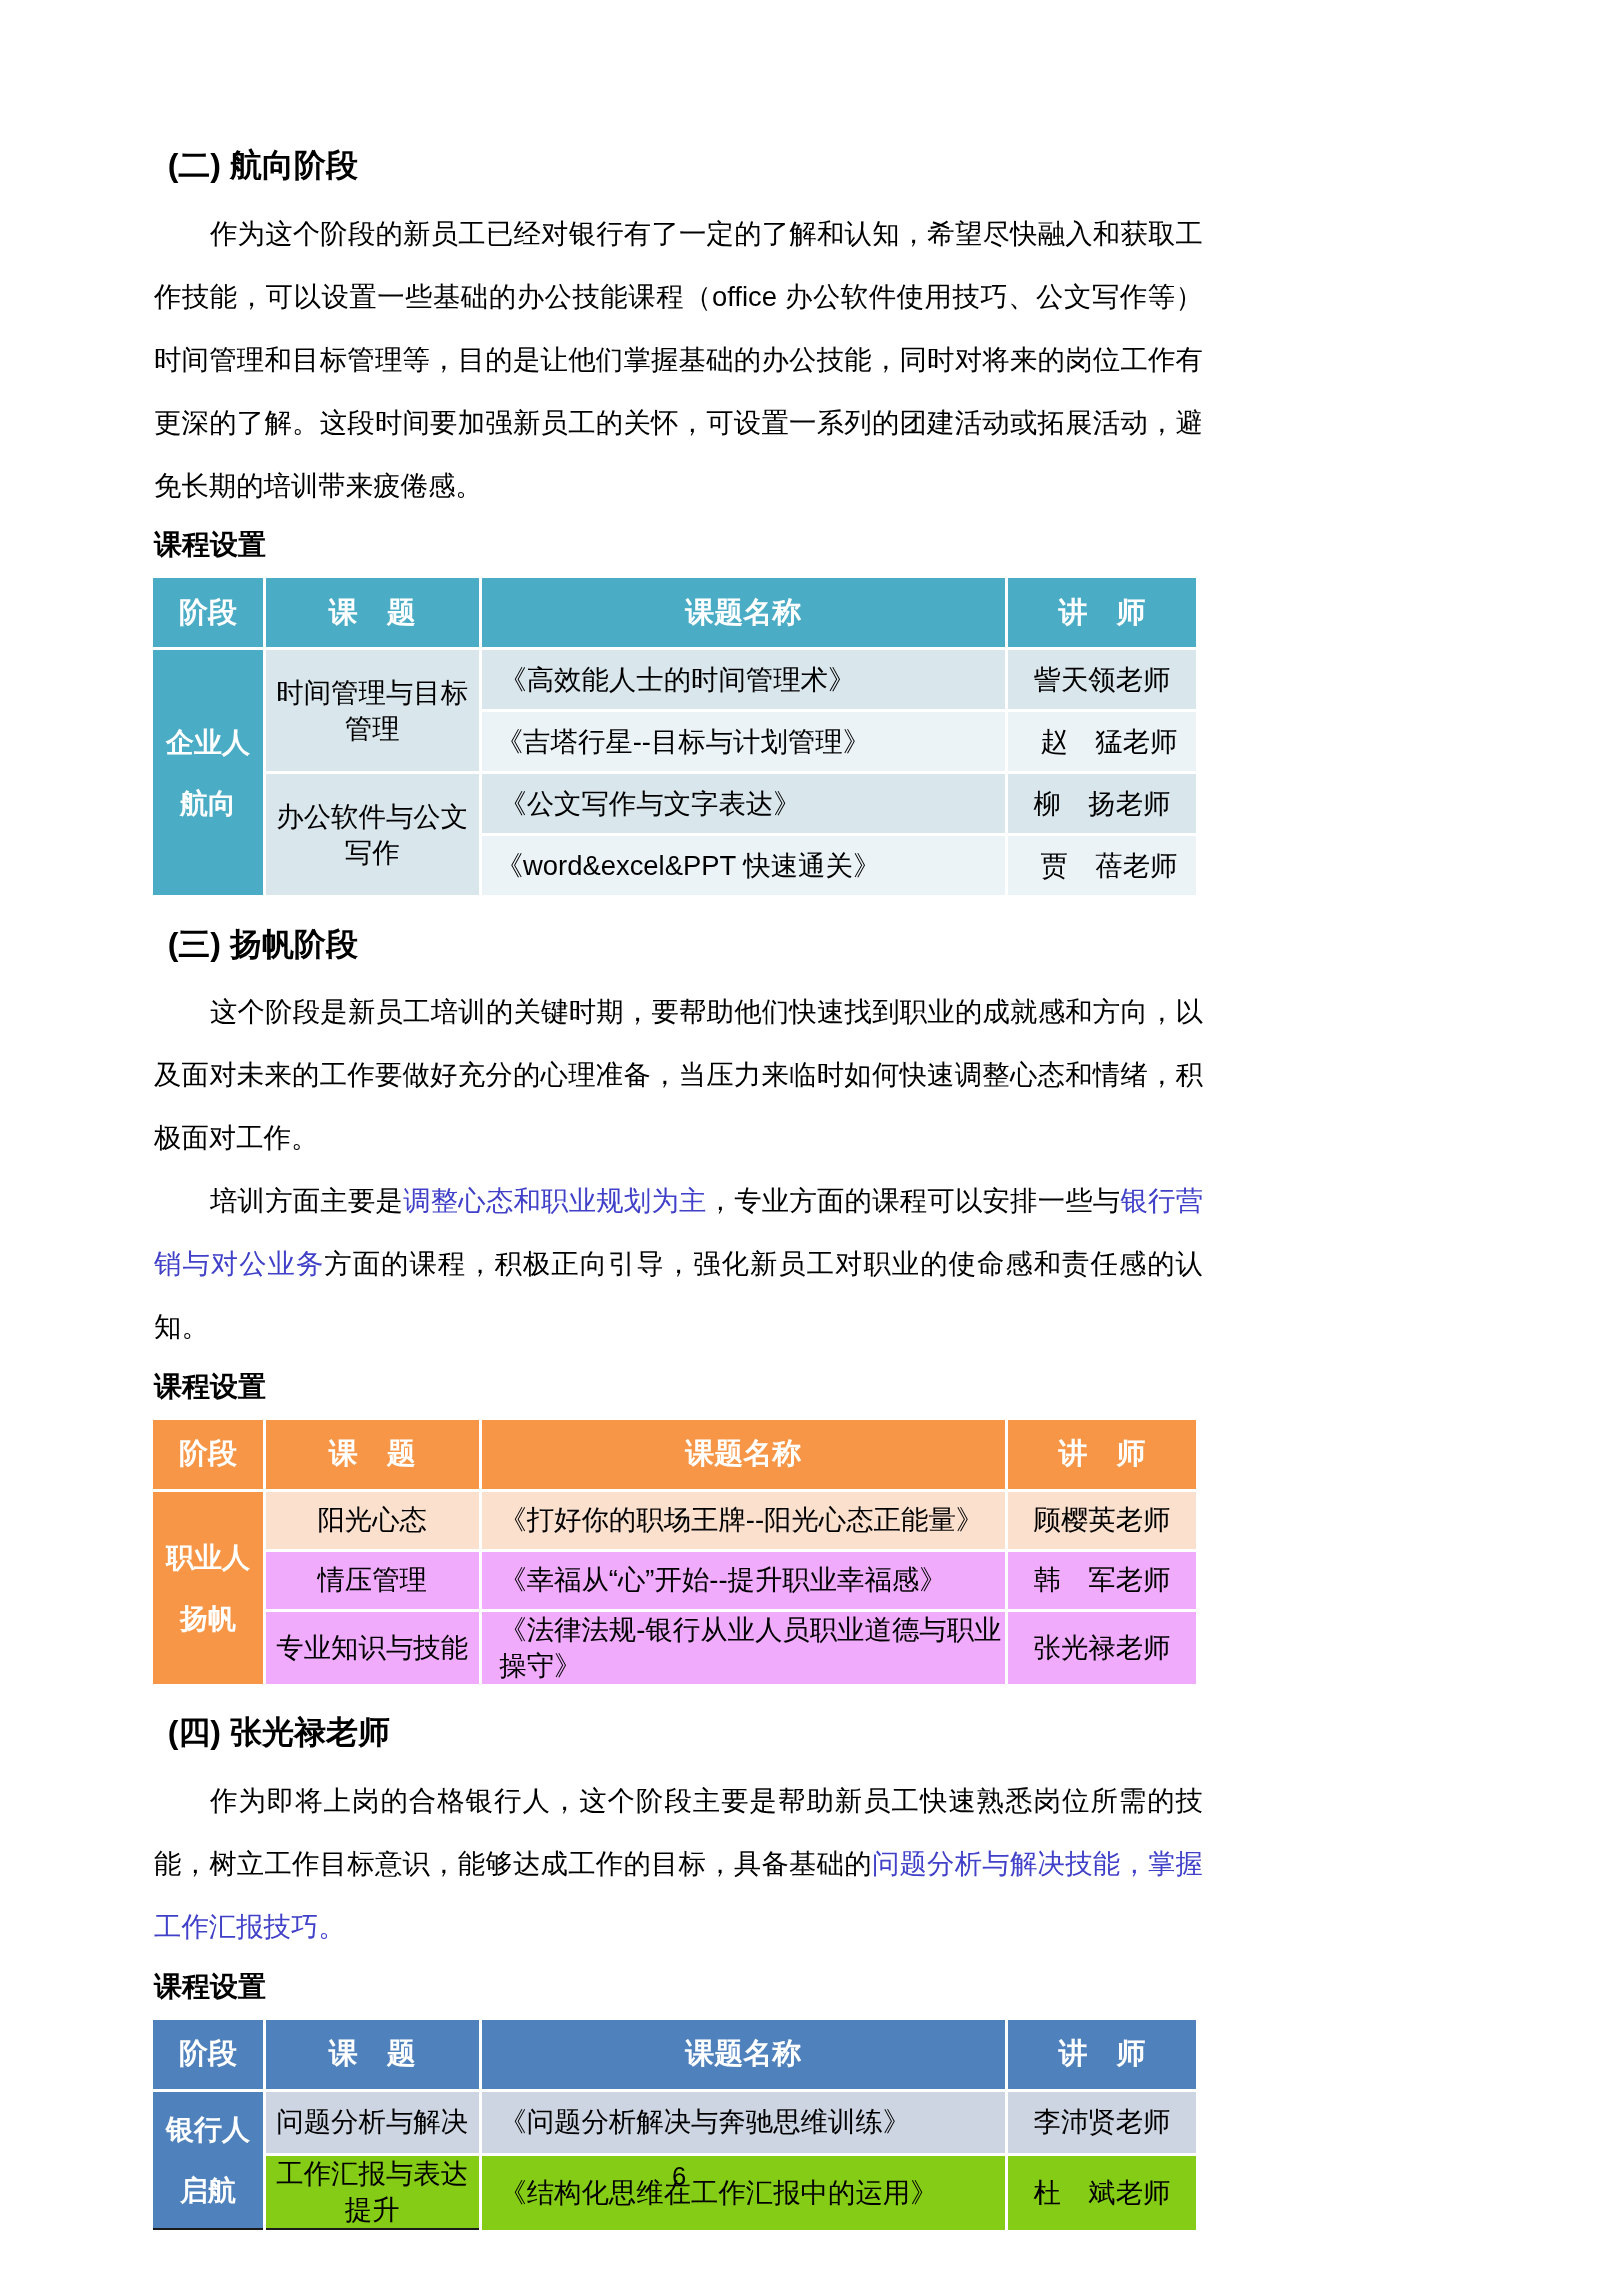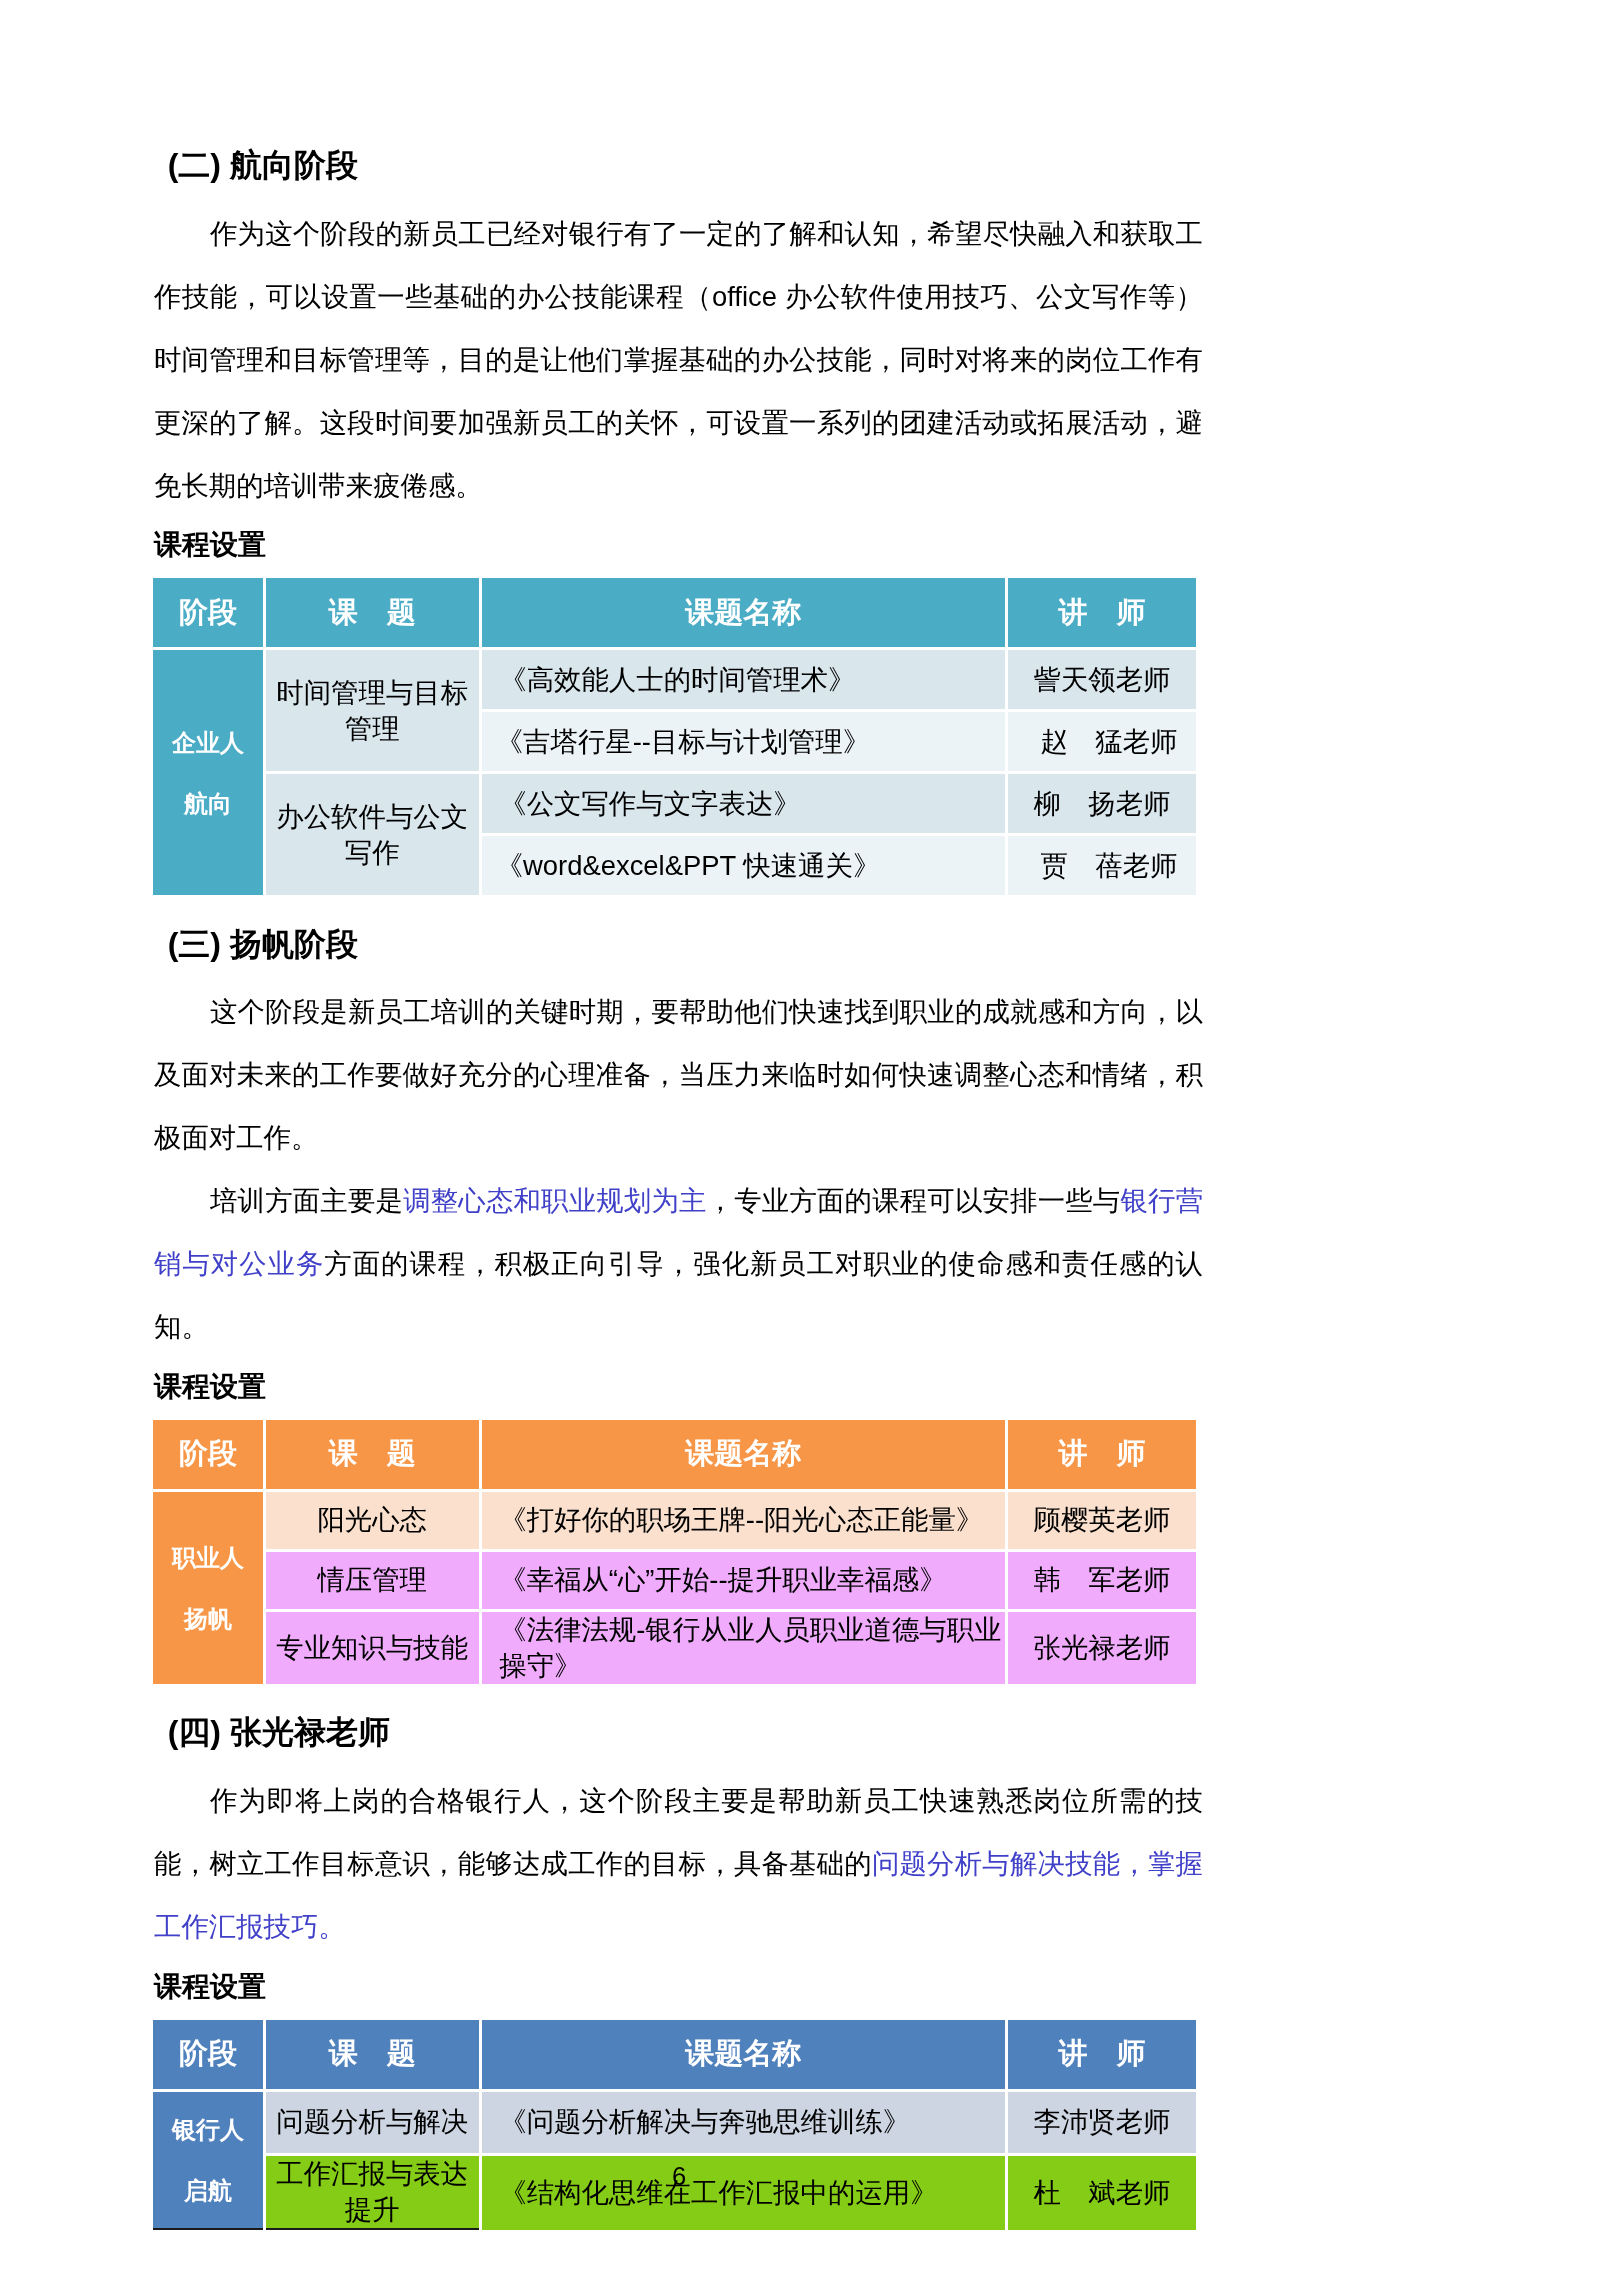--- a/index.html
+++ b/index.html
@@ -42,21 +42,21 @@
     height:45px;text-align:center;padding:12px;
   }
   .course-table td{
     font-size:27.4px;text-align:center;padding:0;
   }
   .r-teal td{height:59px;}
   .r-orange td{height:57px;}
   .r-blue td{height:61px;}
   td.course{text-align:left;padding-left:17.6px;}
   td.stage{
-    color:#ffffff;font-weight:700;font-size:24px;line-height:61px;
+    color:#ffffff;font-weight:700;font-size:28px;line-height:61px;
   }
   .theme-teal th, .theme-teal td.stage{background:#4BACC6;}
   .theme-teal .band-dark{background:#D9E6EC;}
   .theme-teal .band-light{background:#ECF3F6;padding-left:14px;}
   .theme-orange th, .theme-orange td.stage{background:#F79646;}
   .theme-orange .band-dark{background:#FBE0CE;}
   .theme-orange .band-light{background:#f0abfc;}
   .theme-blue th, .theme-blue td.stage{background:#4F81BD;}
   .theme-blue .band-dark{background:#CDD5E2;}
   .theme-blue .band-light{background:#84cc16;}

